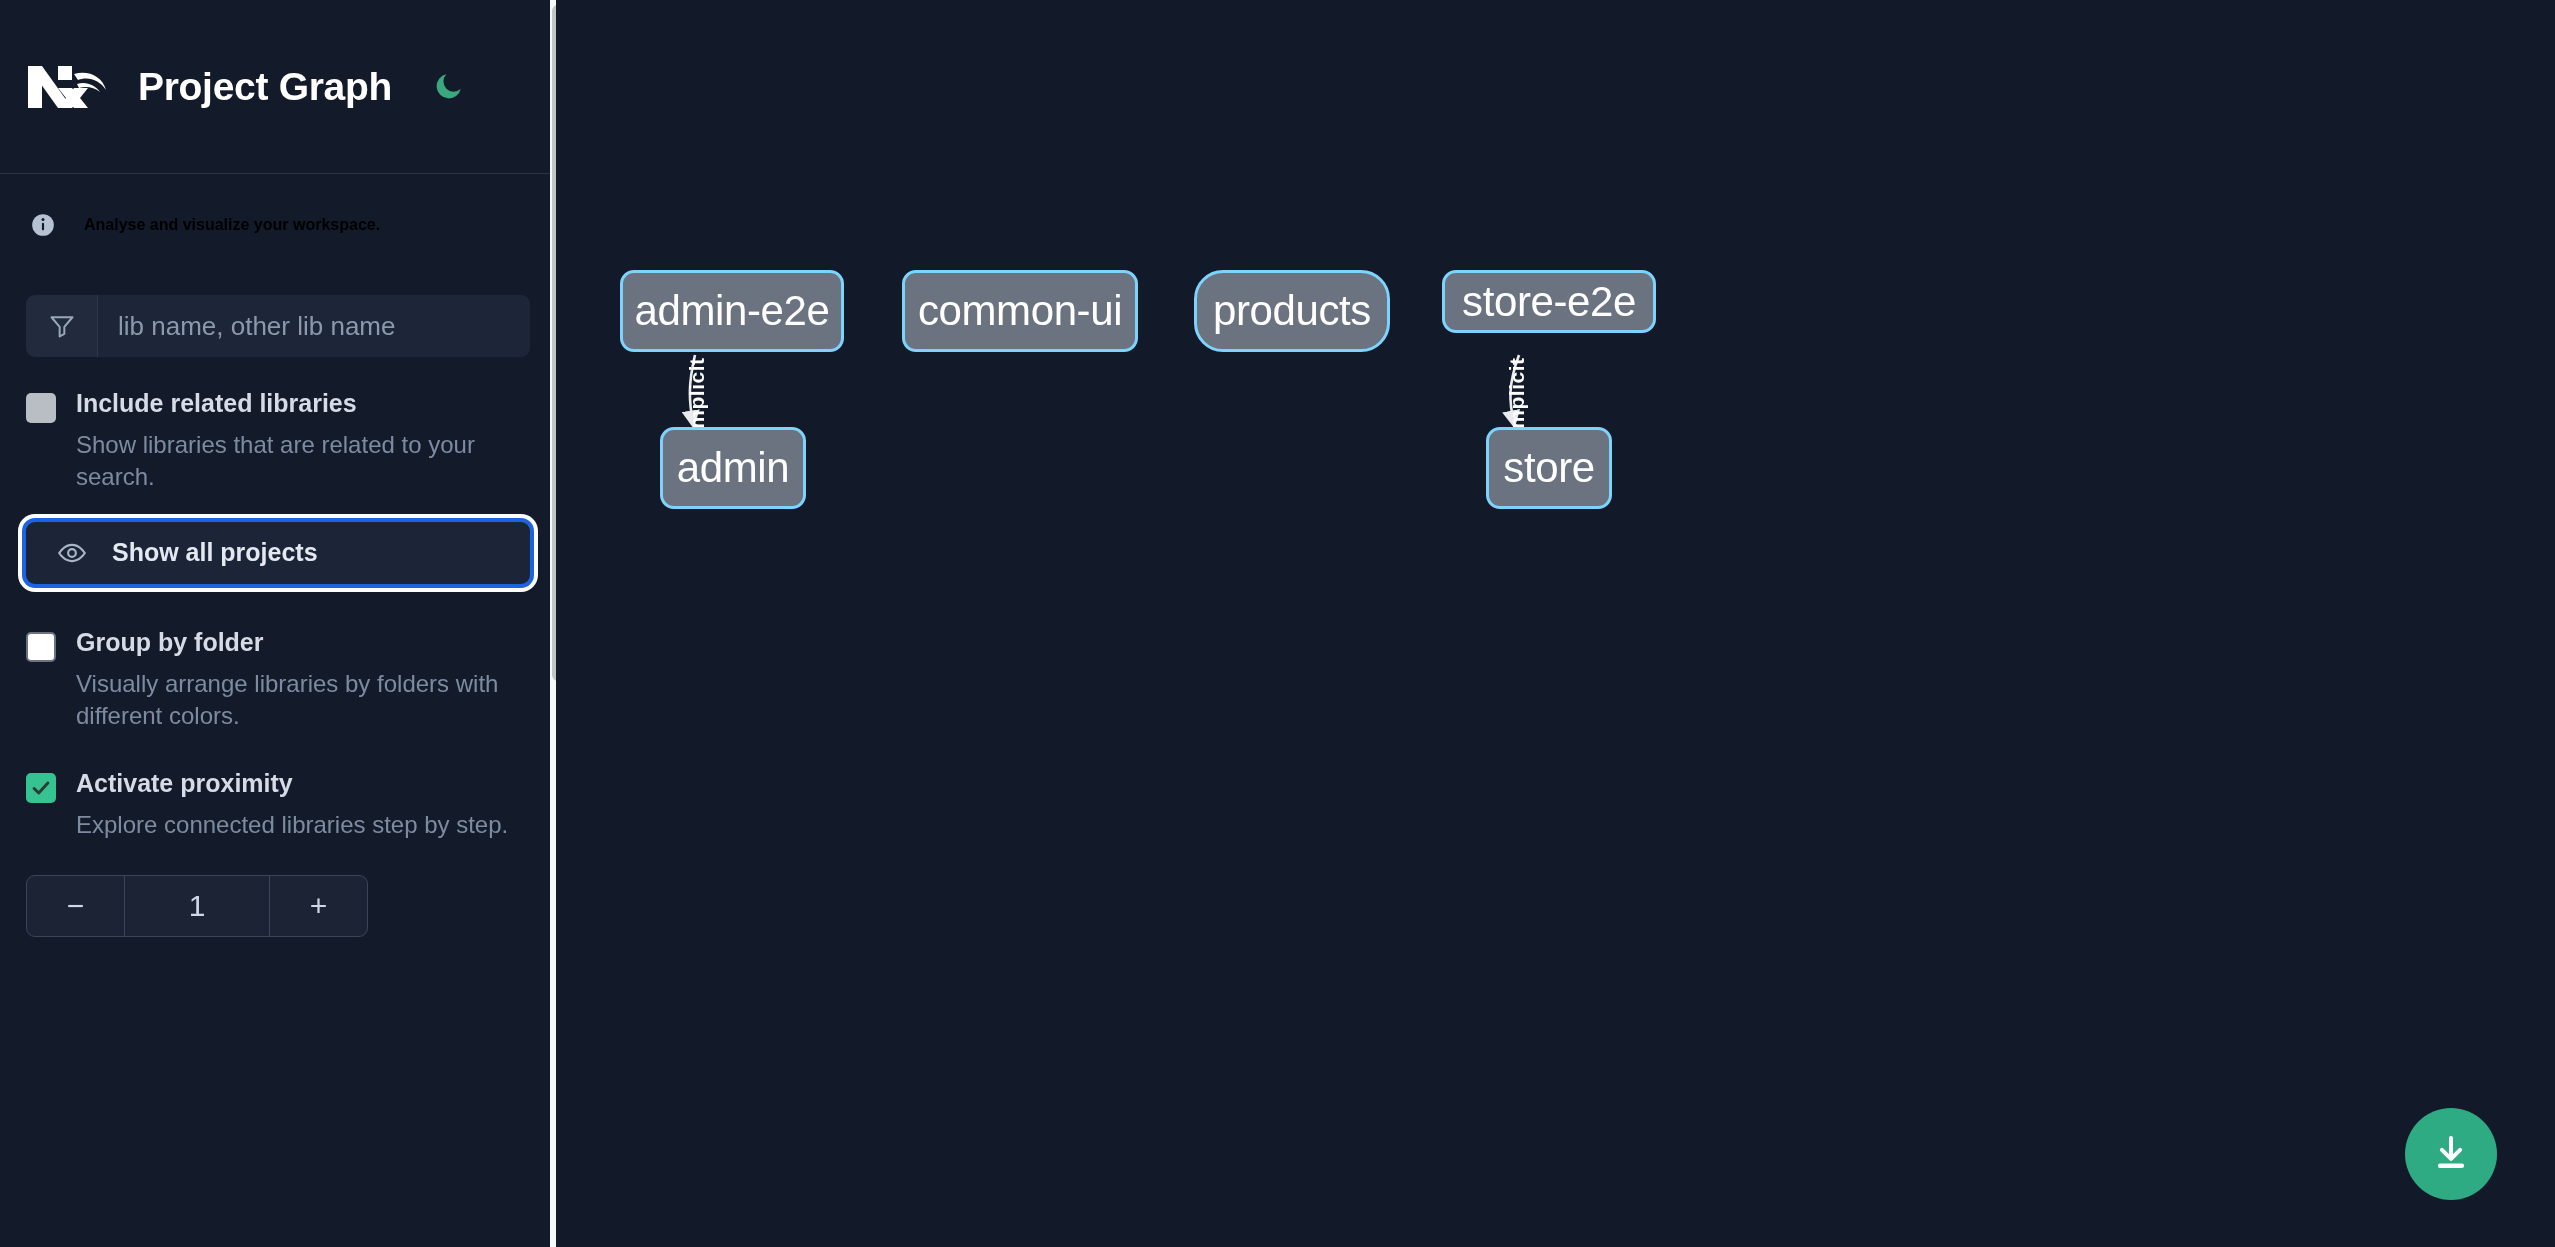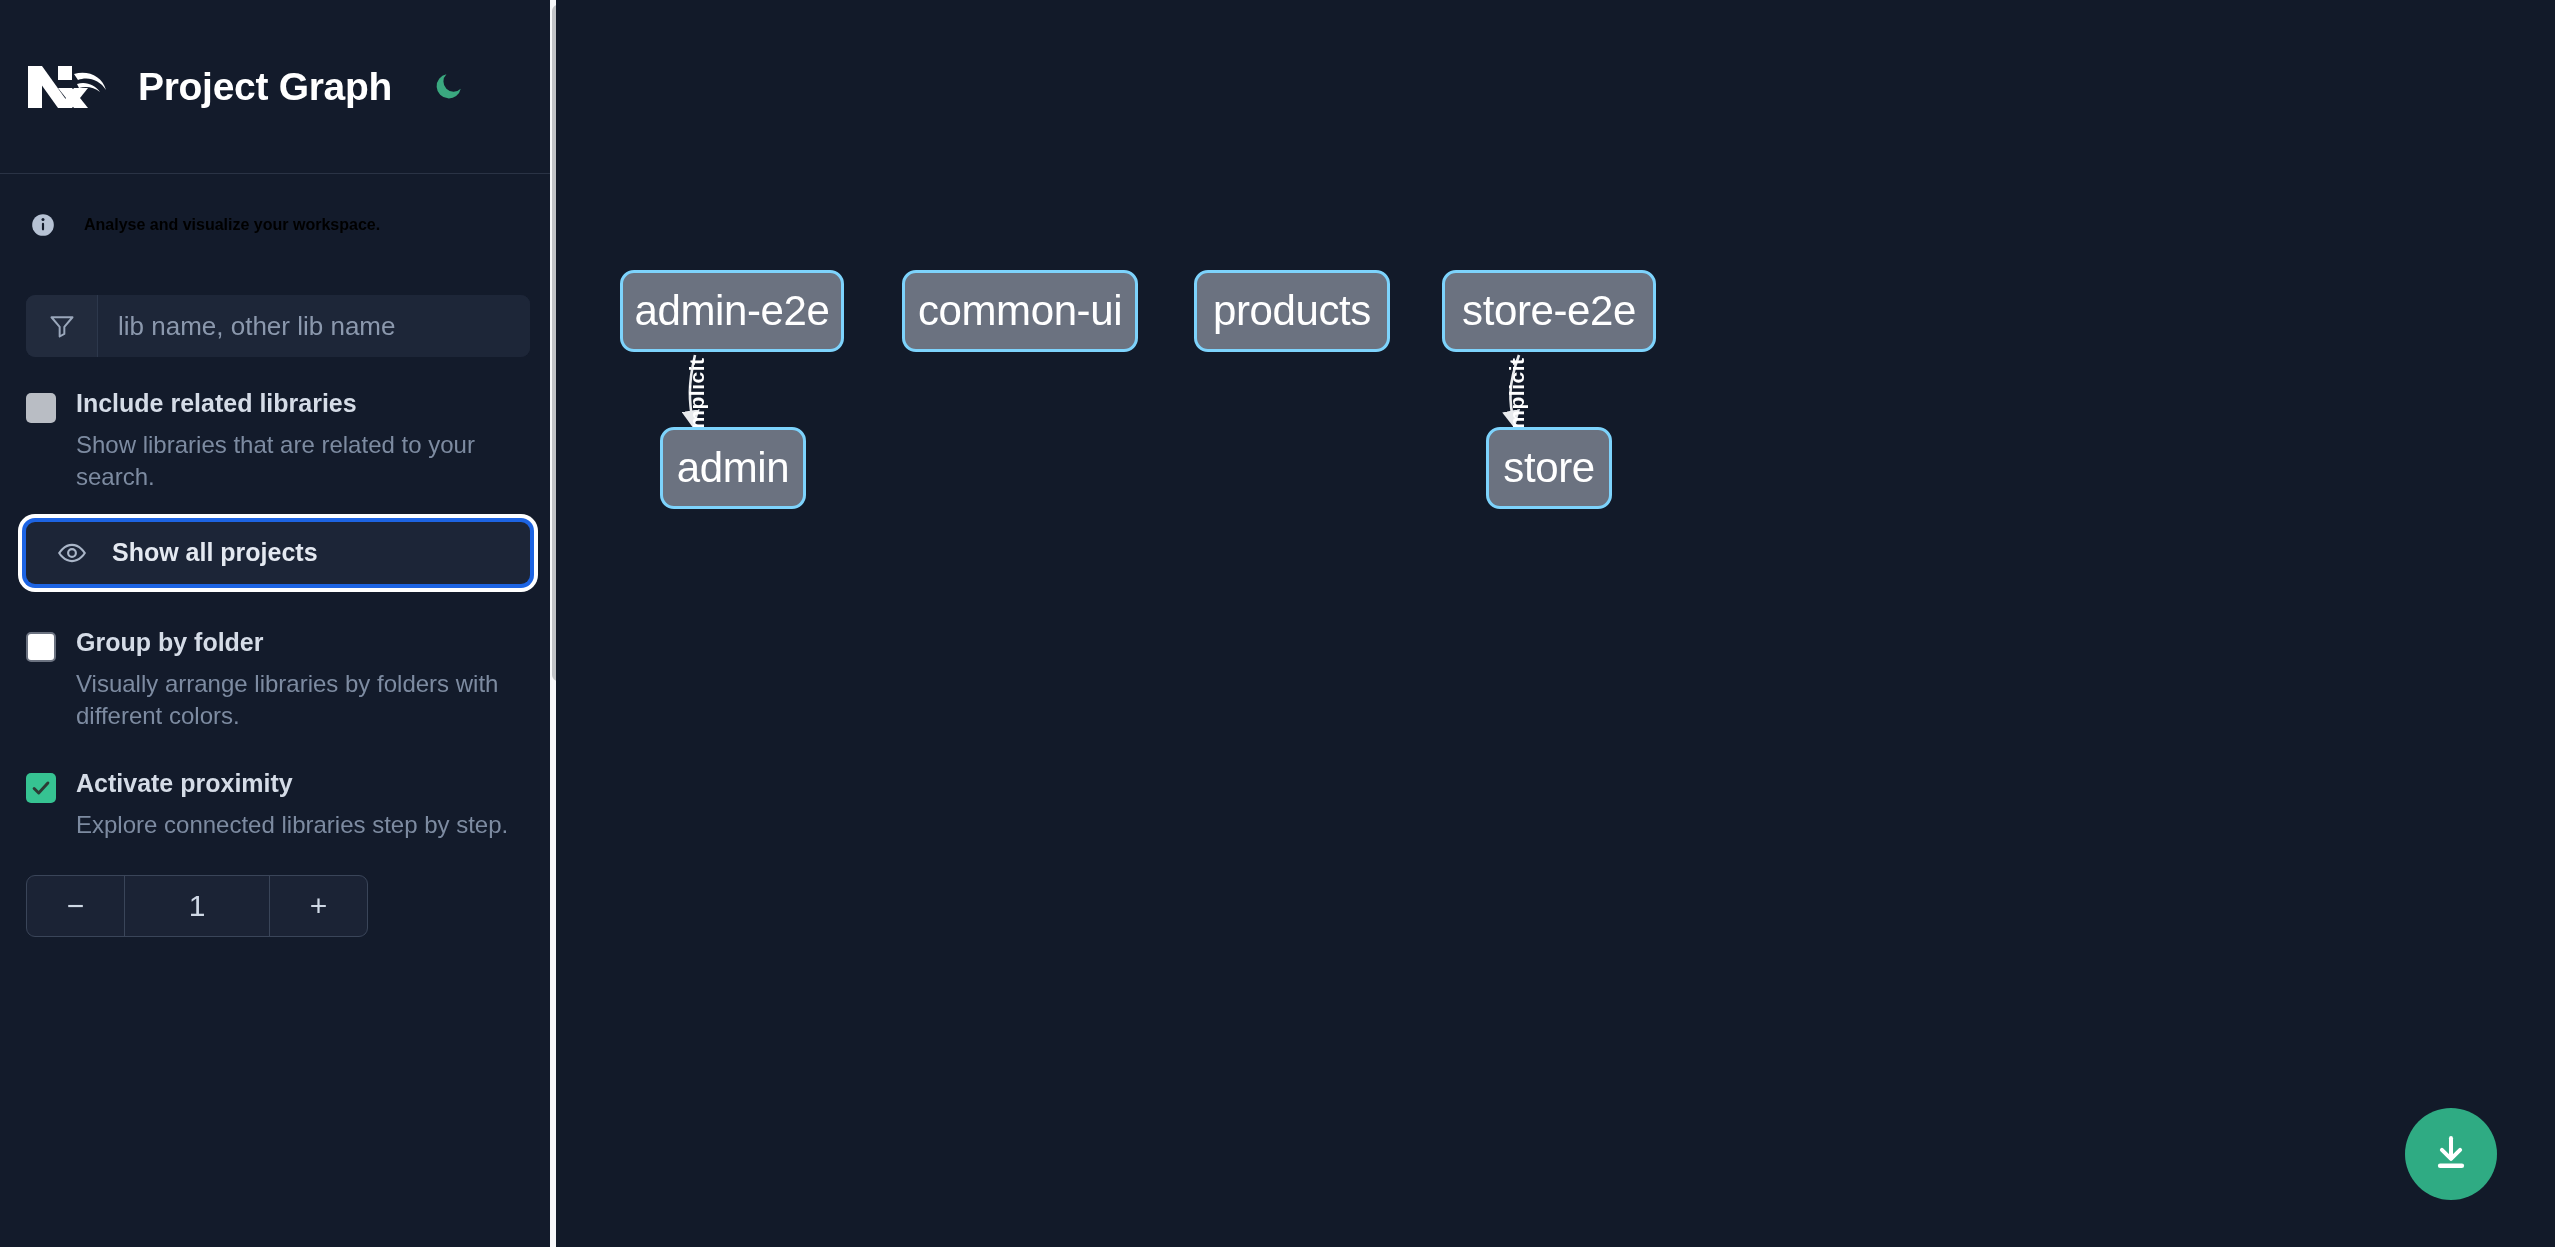--- a/index.html
+++ b/index.html
@@ -322,22 +322,22 @@
       </defs>
       <path d="M139 355 C132 385, 133 400, 137 425" fill="none" stroke="#e8eaed" stroke-width="2.6" marker-end="url(#arrow)"></path>
       <path d="M963 355 C952 385, 953 400, 958 425" fill="none" stroke="#e8eaed" stroke-width="2.6" marker-end="url(#arrow)"></path>
     </svg>
 
     <div class="edge-label" style="left:96px; top:378px; width:90px;">implicit</div>
     <div class="edge-label" style="left:916px; top:378px; width:90px;">implicit</div>
 
     <div class="node" style="left:64px;  top:270px; width:224px; height:82px;">admin-e2e</div>
     <div class="node" style="left:346px; top:270px; width:236px; height:82px;">common-ui</div>
-    <div class="node" style="left:638px; top:270px; width:196px; height:82px;">products</div>
-    <div class="node" style="left:886px; top:270px; width:214px; height:82px;">store-e2e</div>
+    <div class="node" style="left:638px; top:270px; width:196px; height:82px;border-radius:29px;">products</div>
+    <div class="node" style="left:886px; top:270px; width:214px; height:63px;">store-e2e</div>
     <div class="node" style="left:104px; top:427px; width:146px; height:82px;">admin</div>
     <div class="node" style="left:930px; top:427px; width:126px; height:82px;">store</div>
 
     <button class="fab">
       <span>
         <svg viewBox="0 0 24 24" width="42" height="42" aria-hidden="true">
           <line x1="12" y1="3.5" x2="12" y2="15" stroke="#ffffff" stroke-width="2.3" stroke-linecap="round"></line>
           <path d="M6.8 10.2 L12 15.4 L17.2 10.2" fill="none" stroke="#ffffff" stroke-width="2.3" stroke-linecap="round" stroke-linejoin="round"></path>
           <line x1="5.8" y1="19.3" x2="18.2" y2="19.3" stroke="#ffffff" stroke-width="2.6" stroke-linecap="round"></line>
         </svg>

